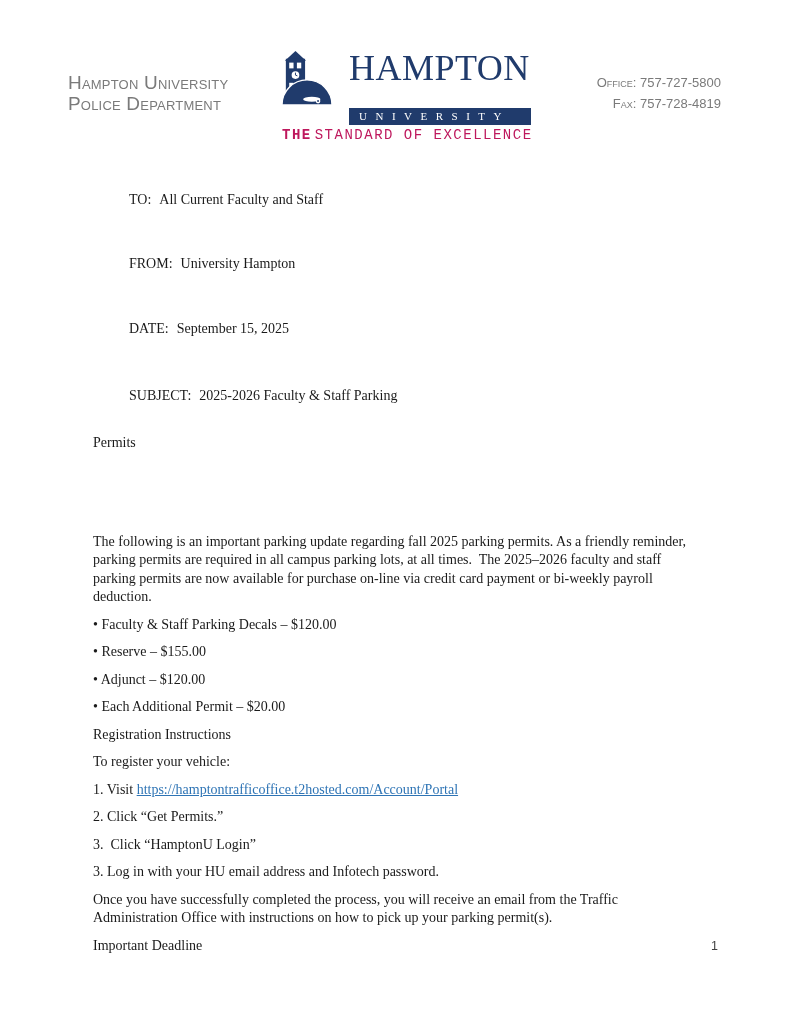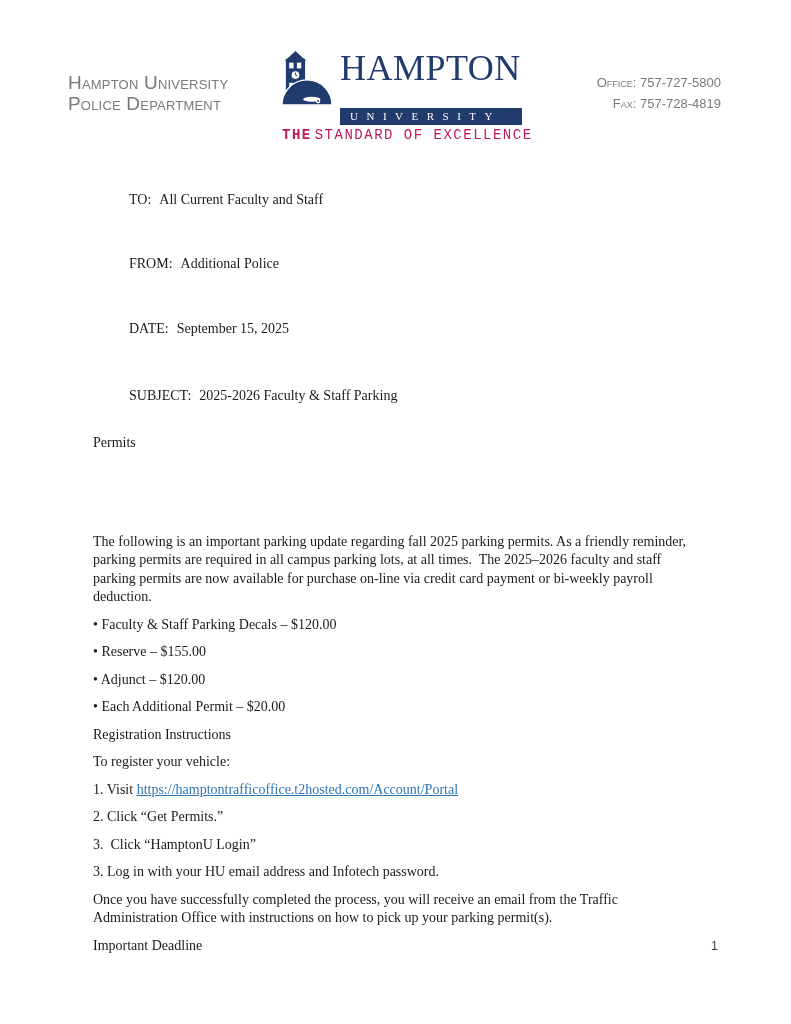--- a/index.html
+++ b/index.html
@@ -37,21 +37,21 @@
     color: #7a7a7a;
   }
   .contact .lbl { font-variant: small-caps; }
 
   .logo {
     position: absolute;
     left: 282px;
     top: 50px;
     display: grid;
     grid-template-columns: 50px 182px;
-    column-gap: 8px;
+    column-gap: 17px;
   }
   .emblem { grid-column: 1; grid-row: 1; display: block; }
   .logo-text { grid-column: 2; grid-row: 1; width: 182px; }
   .logo-name {
     font-family: "Liberation Serif", serif;
     font-size: 36px;
     line-height: 37px;
     font-weight: 400;
     color: #203b6c;
     letter-spacing: 0.5px;
@@ -157,21 +157,21 @@
     </div>
   </div>
 
   <div class="content">
 
     <div class="memo">
       <div class="memo-line">
         <span class="mlabel">TO:</span><span>All Current Faculty and Staff</span>
       </div>
       <div class="memo-line">
-        <span class="mlabel">FROM:</span><span>Additional Police</span>
+        <span class="mlabel">FROM:</span><span>University Hampton</span>
       </div>
       <div class="memo-line tight">
         <span class="mlabel">DATE:</span><span>September 15, 2025</span>
       </div>
       <div class="memo-line subject-block">
         <span class="mlabel">SUBJECT:</span><span>2025-2026 Faculty &amp; Staff Parking</span>
         <div class="subject-cont">Permits</div>
       </div>
     </div>
 

